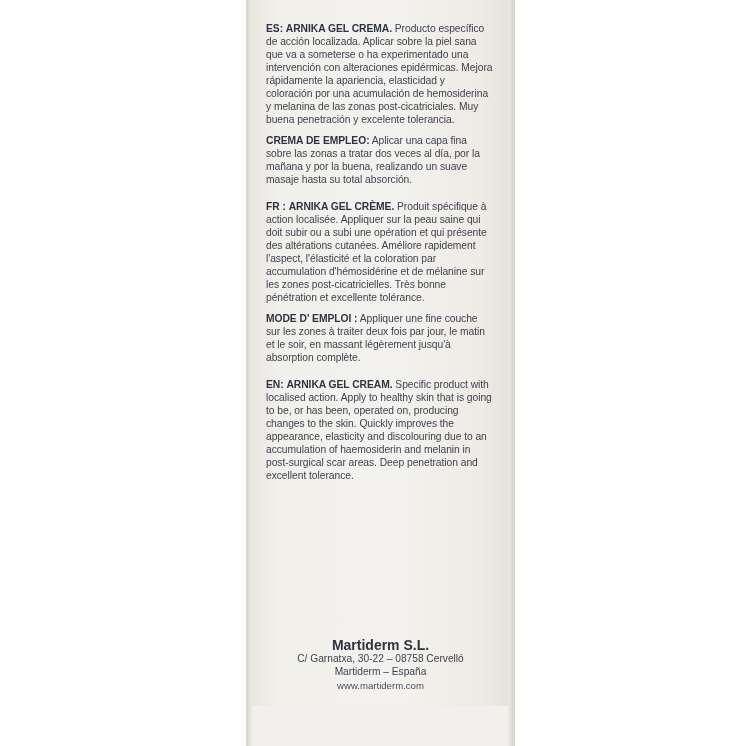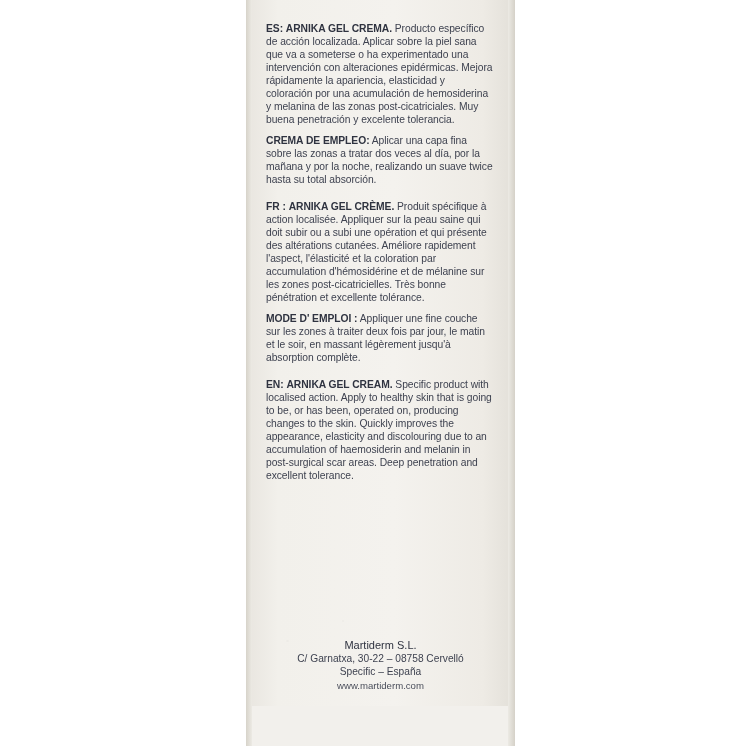--- a/index.html
+++ b/index.html
@@ -92,22 +92,22 @@
     right: 0;
     bottom: 14px;
     text-align: center;
     color: #3e4250;
   }
   .footer .f-line {
     font-size: 10.2px;
     line-height: 13.4px;
   }
   .footer .f-company {
-    font-weight: normal;
-    font-size: 11px;
+    font-weight: bold;
+    font-size: 14px;
     line-height: 14px;
     color: #2f3340;
   }
   .footer .f-url {
     font-size: 9.6px;
     color: #4a4e5b;
   }
   
   .speckle {
     position: absolute;
@@ -124,39 +124,39 @@
   <div class="edge-right"></div>
 
   <div class="box-face">
     <div class="fold-left"></div>
     <div class="fold-right"></div>
 
     <div class="content">
 
       <p class="para"><span class="lead">ES:</span> <span class="lead-brand">ARNIKA GEL CREMA.</span> <span>Producto específico de acción localizada. Aplicar sobre la piel sana que va a someterse o ha experimentado una intervención con alteraciones epidérmicas. Mejora rápidamente la apariencia, elasticidad y coloración por una acumulación de hemosiderina y melanina de las zonas post-cicatriciales. Muy buena penetración y excelente tolerancia.</span></p>
       <div class="gap-small"></div>
-      <p class="para"><span class="lead">CREMA DE EMPLEO:</span> <span>Aplicar una capa fina sobre las zonas a tratar dos veces al día, por la mañana y por la noche, realizando un suave twice hasta su total absorción.</span></p>
+      <p class="para"><span class="lead">CREMA DE EMPLEO:</span> <span>Aplicar una capa fina sobre las zonas a tratar dos veces al día, por la mañana y por la buena, realizando un suave masaje hasta su total absorción.</span></p>
 
       <div class="gap-lang"></div>
 
       <p class="para"><span class="lead">FR :</span> <span class="lead-brand">ARNIKA GEL CRÈME.</span> <span>Produit spécifique à action localisée. Appliquer sur la peau saine qui doit subir ou a subi une opération et qui présente des altérations cutanées. Améliore rapidement l'aspect, l'élasticité et la coloration par accumulation d'hémosidérine et de mélanine sur les zones post-cicatricielles. Très bonne pénétration et excellente tolérance.</span></p>
       <div class="gap-small"></div>
       <p class="para"><span class="lead">MODE D' EMPLOI :</span> <span>Appliquer une fine couche sur les zones à traiter deux fois par jour, le matin et le soir, en massant légèrement jusqu'à absorption complète.</span></p>
 
       <div class="gap-lang"></div>
 
       <p class="para"><span class="lead">EN:</span> <span class="lead-brand">ARNIKA GEL CREAM.</span> <span>Specific product with localised action. Apply to healthy skin that is going to be, or has been, operated on, producing changes to the skin. Quickly improves the appearance, elasticity and discolouring due to an accumulation of haemosiderin and melanin in post-surgical scar areas. Deep penetration and excellent tolerance.</span></p>
       <div class="gap-small"></div>
 
     </div>
 
     <div class="footer">
       <div class="f-line f-company">Martiderm S.L.</div>
       <div class="f-line">C/ Garnatxa, 30-22 – 08758 Cervelló</div>
-      <div class="f-line">Specific – España</div>
+      <div class="f-line">Martiderm – España</div>
       <div class="f-line f-url">www.martiderm.com</div>
     </div>
 
     <div class="speckle" style="left:40px; top:640px; width:3px; height:2px;"></div>
     <div class="speckle" style="left:180px; top:660px; width:2px; height:2px;"></div>
     <div class="speckle" style="left:96px; top:620px; width:2px; height:2px;"></div>
   </div>
 
 </div>
 

